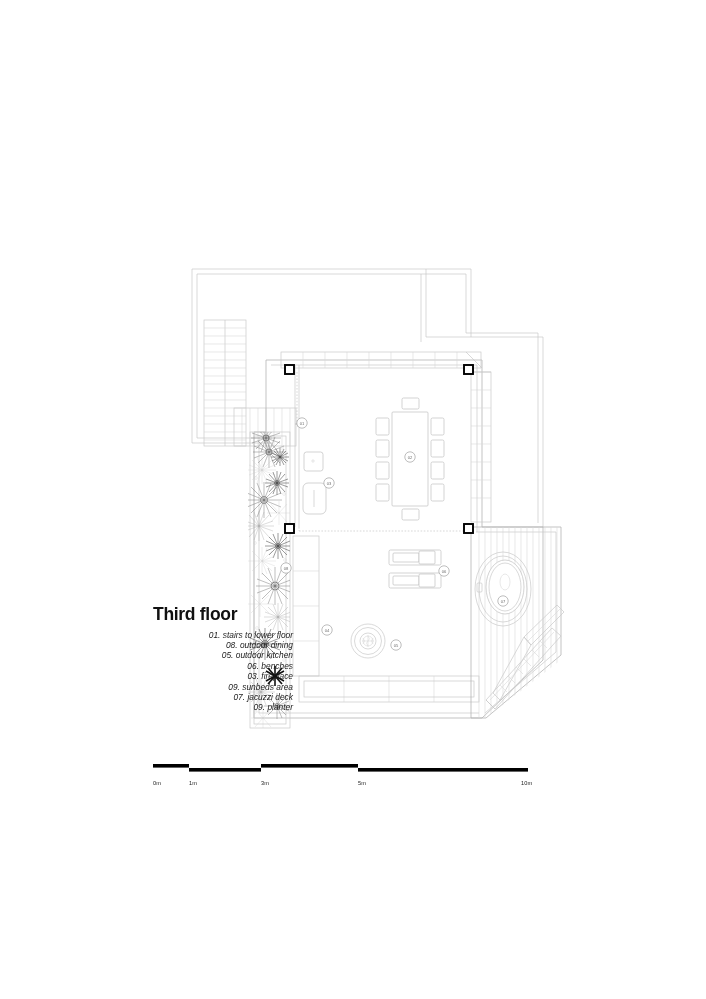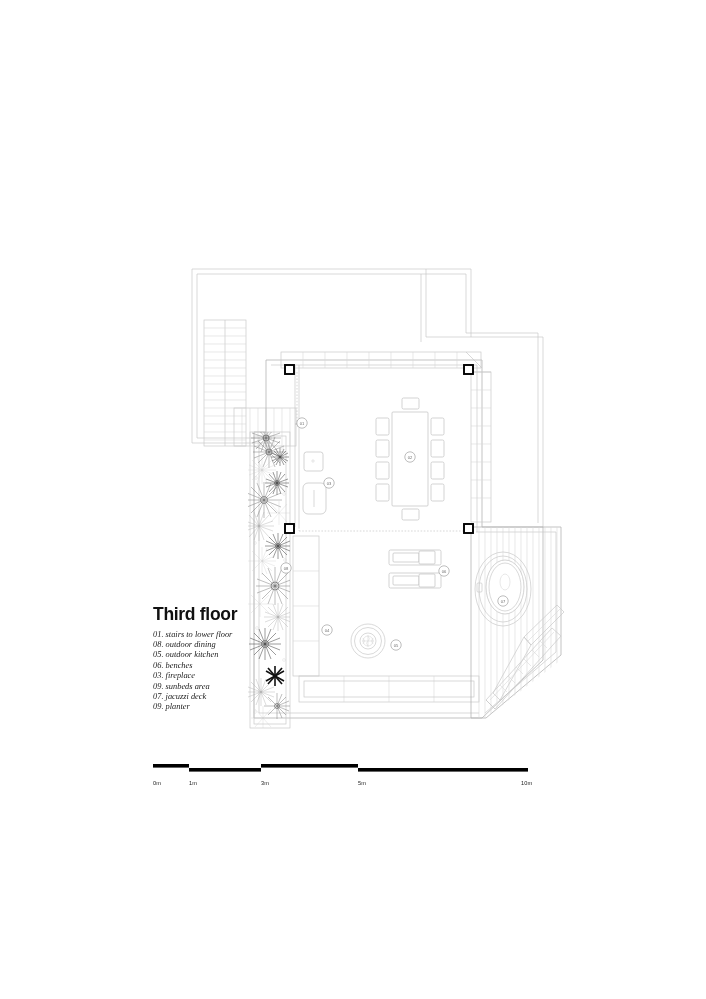--- a/index.html
+++ b/index.html
@@ -14,21 +14,22 @@
   .legend-block{position:absolute;left:137px;top:606px;width:140px;}
   .legend-title{
     font-family:"Liberation Sans", sans-serif;
     font-weight:bold;font-size:17.5px;letter-spacing:-0.3px;
     color:#111;margin:0 0 6px 0;line-height:1;
   }
   .legend-list{list-style:none;margin:0;padding:0;}
   .legend-list li{
     font-style:italic;font-size:8.4px;line-height:10.4px;
     color:#1a1a1a;white-space:nowrap;
-    font-family:Liberation Serif, serif;
+    font-family:Liberation Sans, sans-serif;
+    text-align:right;
   }
   .scale-wrap{position:absolute;left:137px;top:762px;width:380px;height:34px;}
   .scale-labels{position:absolute;left:0;top:18px;width:380px;height:14px;}
   .scale-labels span{
     position:absolute;font-size:5.6px;color:#222;
     font-family:"Liberation Sans", sans-serif;letter-spacing:0.1px;
   }
 </style>
 </head>
 <body>

